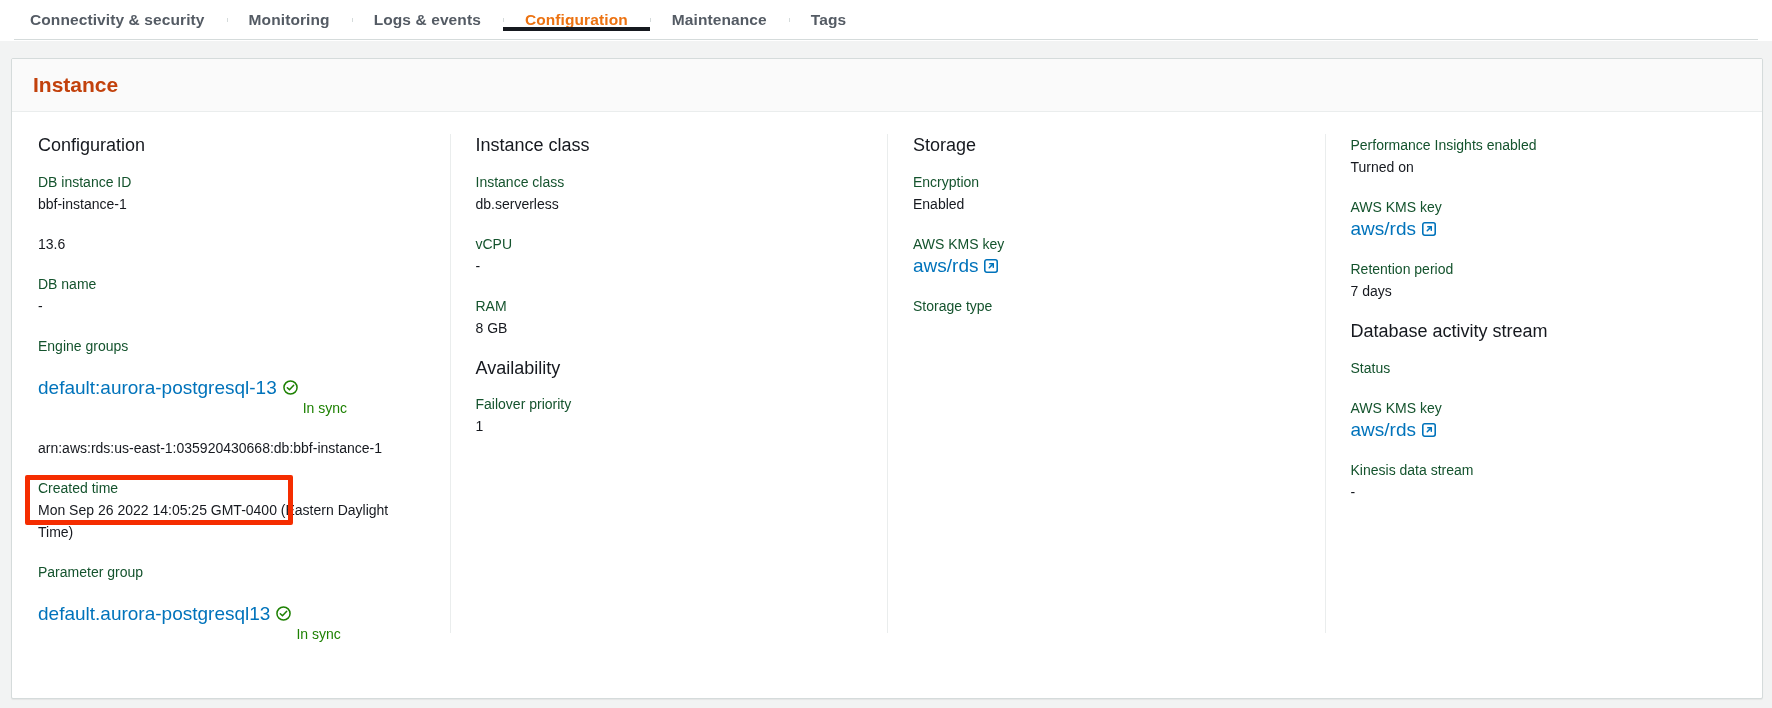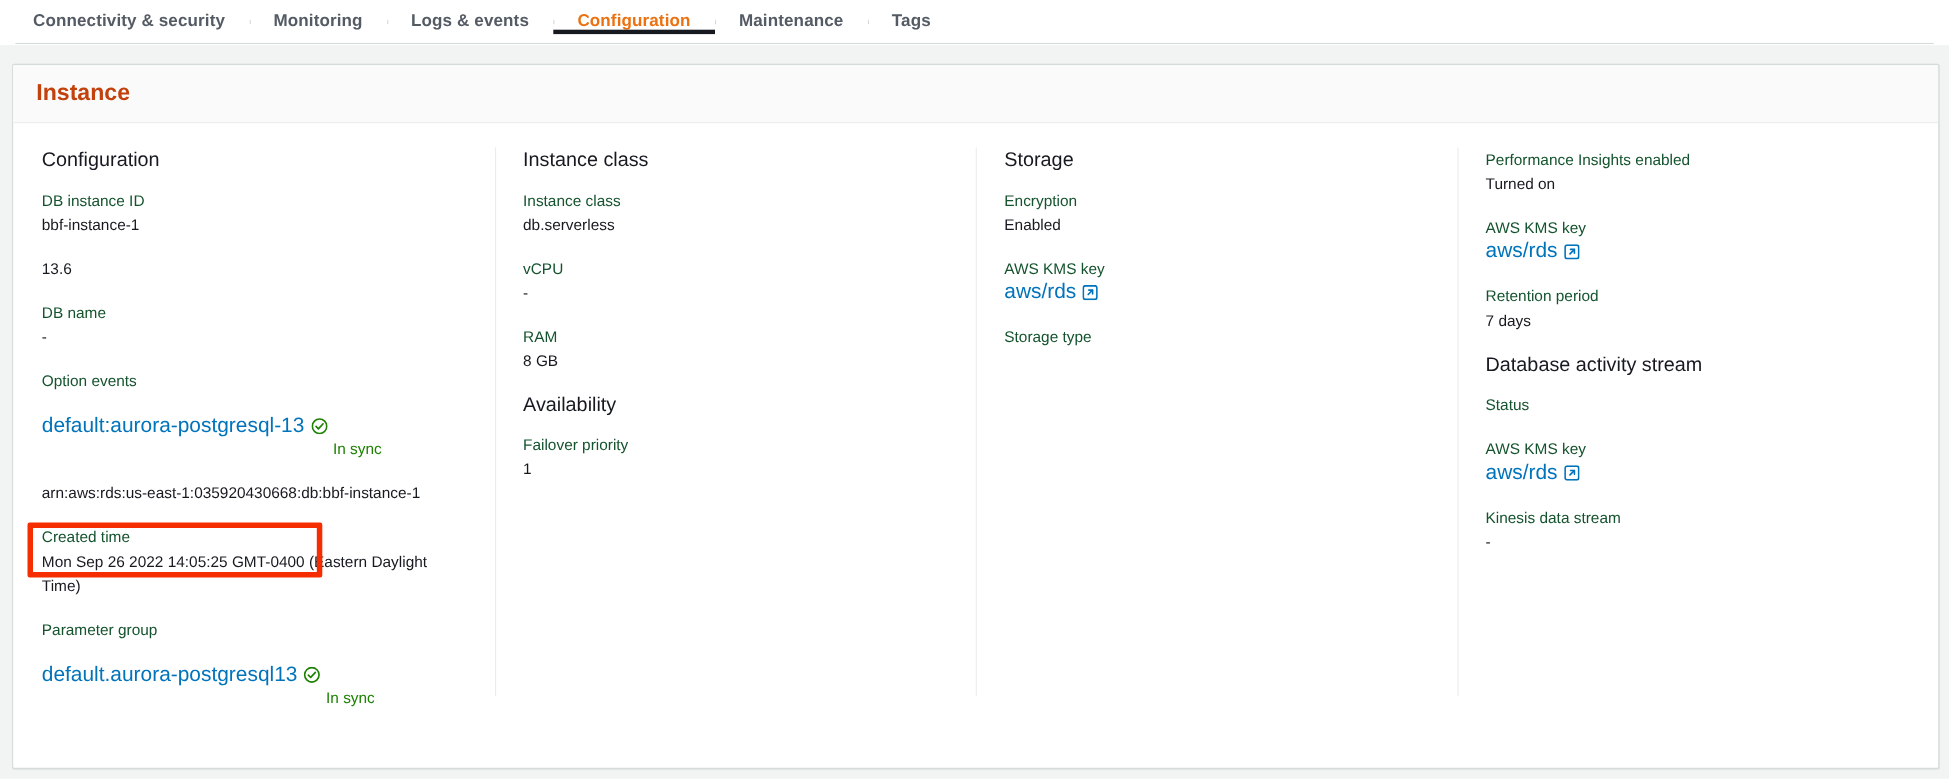--- a/index.html
+++ b/index.html
@@ -196,21 +196,21 @@
             <span>13.6</span>
           </div>
         </div>
         <div class="field">
           <div class="field-label">DB name</div>
           <div class="field-value">
             <span>-</span>
           </div>
         </div>
         <div class="field">
-          <div class="field-label">Option events</div>
+          <div class="field-label">Engine groups</div>
           <div class="field-value">
             <a class="link">default:aurora-postgresql-13</a>
             <span class="sync-wrap">
               <span class="check-icon">
                 <svg width="15" height="15" viewBox="0 0 16 16">
                   <circle cx="8" cy="8" r="7" fill="none" stroke="#1d8102" stroke-width="1.6"></circle>
                   <path d="M4.6 8.2 L6.9 10.5 L11.4 5.6" fill="none" stroke="#1d8102" stroke-width="1.6" stroke-linecap="round" stroke-linejoin="round"></path>
                 </svg>
               </span>
               <span class="sync-text">In sync</span>

